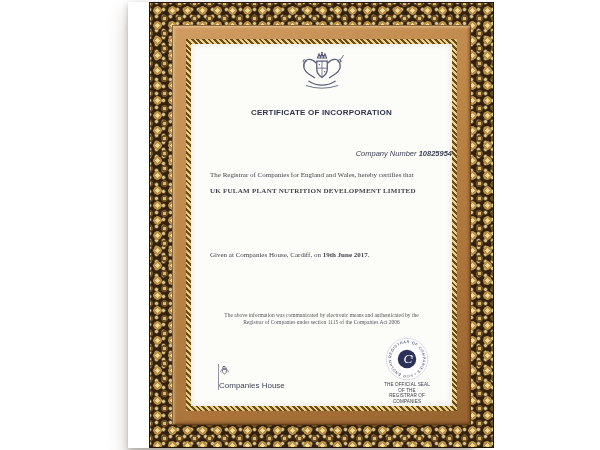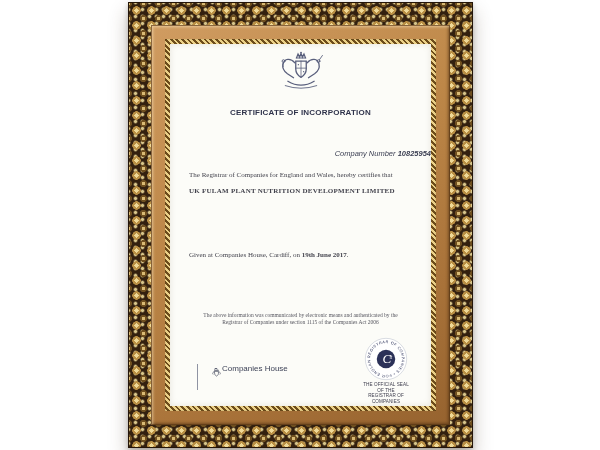--- a/index.html
+++ b/index.html
@@ -18,20 +18,21 @@
   .ornate{
     box-sizing:border-box;width:100%;height:100%;padding:22px;
     border:1px solid #241508;
     background-color:#33200f;
     background-image:
       radial-gradient(circle, #efd998 0 2.2px, #b98f44 2.2px 4px, rgba(0,0,0,0) 4.5px),
       radial-gradient(circle, #d9ba74 0 1.6px, #6f4f1f 1.6px 3.2px, rgba(0,0,0,0) 3.8px),
       radial-gradient(circle, rgba(244,226,160,.85) 0 1px, rgba(0,0,0,0) 2.5px);
     background-size:15px 15px,15px 15px,7px 7px;
     background-position:0 0,7px 8px,3px 3px;
+    margin-left:21px;
   }
   .wood{
     box-sizing:border-box;width:100%;height:100%;padding:14px;
     background:linear-gradient(150deg,#d09c61 0%,#bd8748 40%,#a87239 75%,#96632f 100%);
     box-shadow:
       inset 0 0 0 1px rgba(88,54,20,.65),
       inset 2px 2px 3px rgba(255,236,200,.55),
       inset -2px -2px 3px rgba(70,40,12,.55);
   }
   .bead{
@@ -66,22 +67,22 @@
   .line-given b{font-weight:bold;}
   .fineprint{
     position:absolute;top:268px;left:0;right:0;text-align:center;
     font-size:5.5px;line-height:7px;color:#56565f;
   }
   .fineprint span{display:inline-block;max-width:205px;}
 
   
   .ch-logo{
     position:absolute;left:27px;top:320px;height:26px;
-    border-left:1px solid #8f93a3;padding-left:13px;
-    display:flex;flex-direction:row;justify-content:flex-end;
+    border-left:1px solid #8f93a3;padding-left:0;
+    display:flex;flex-direction:column;justify-content:flex-end;
   }
   .ch-crest{margin-bottom:1px;}
   .ch-text{font-size:8px;color:#3d4257;}
 
   
   .seal{position:absolute;right:22px;top:293px;width:46px;text-align:center;}
   .seal svg{display:block;margin:0 auto;}
   .seal-caption{font-size:4.6px;line-height:5.6px;color:#3c3c4c;margin-top:1px;letter-spacing:.1px;}
 </style>
 </head>

